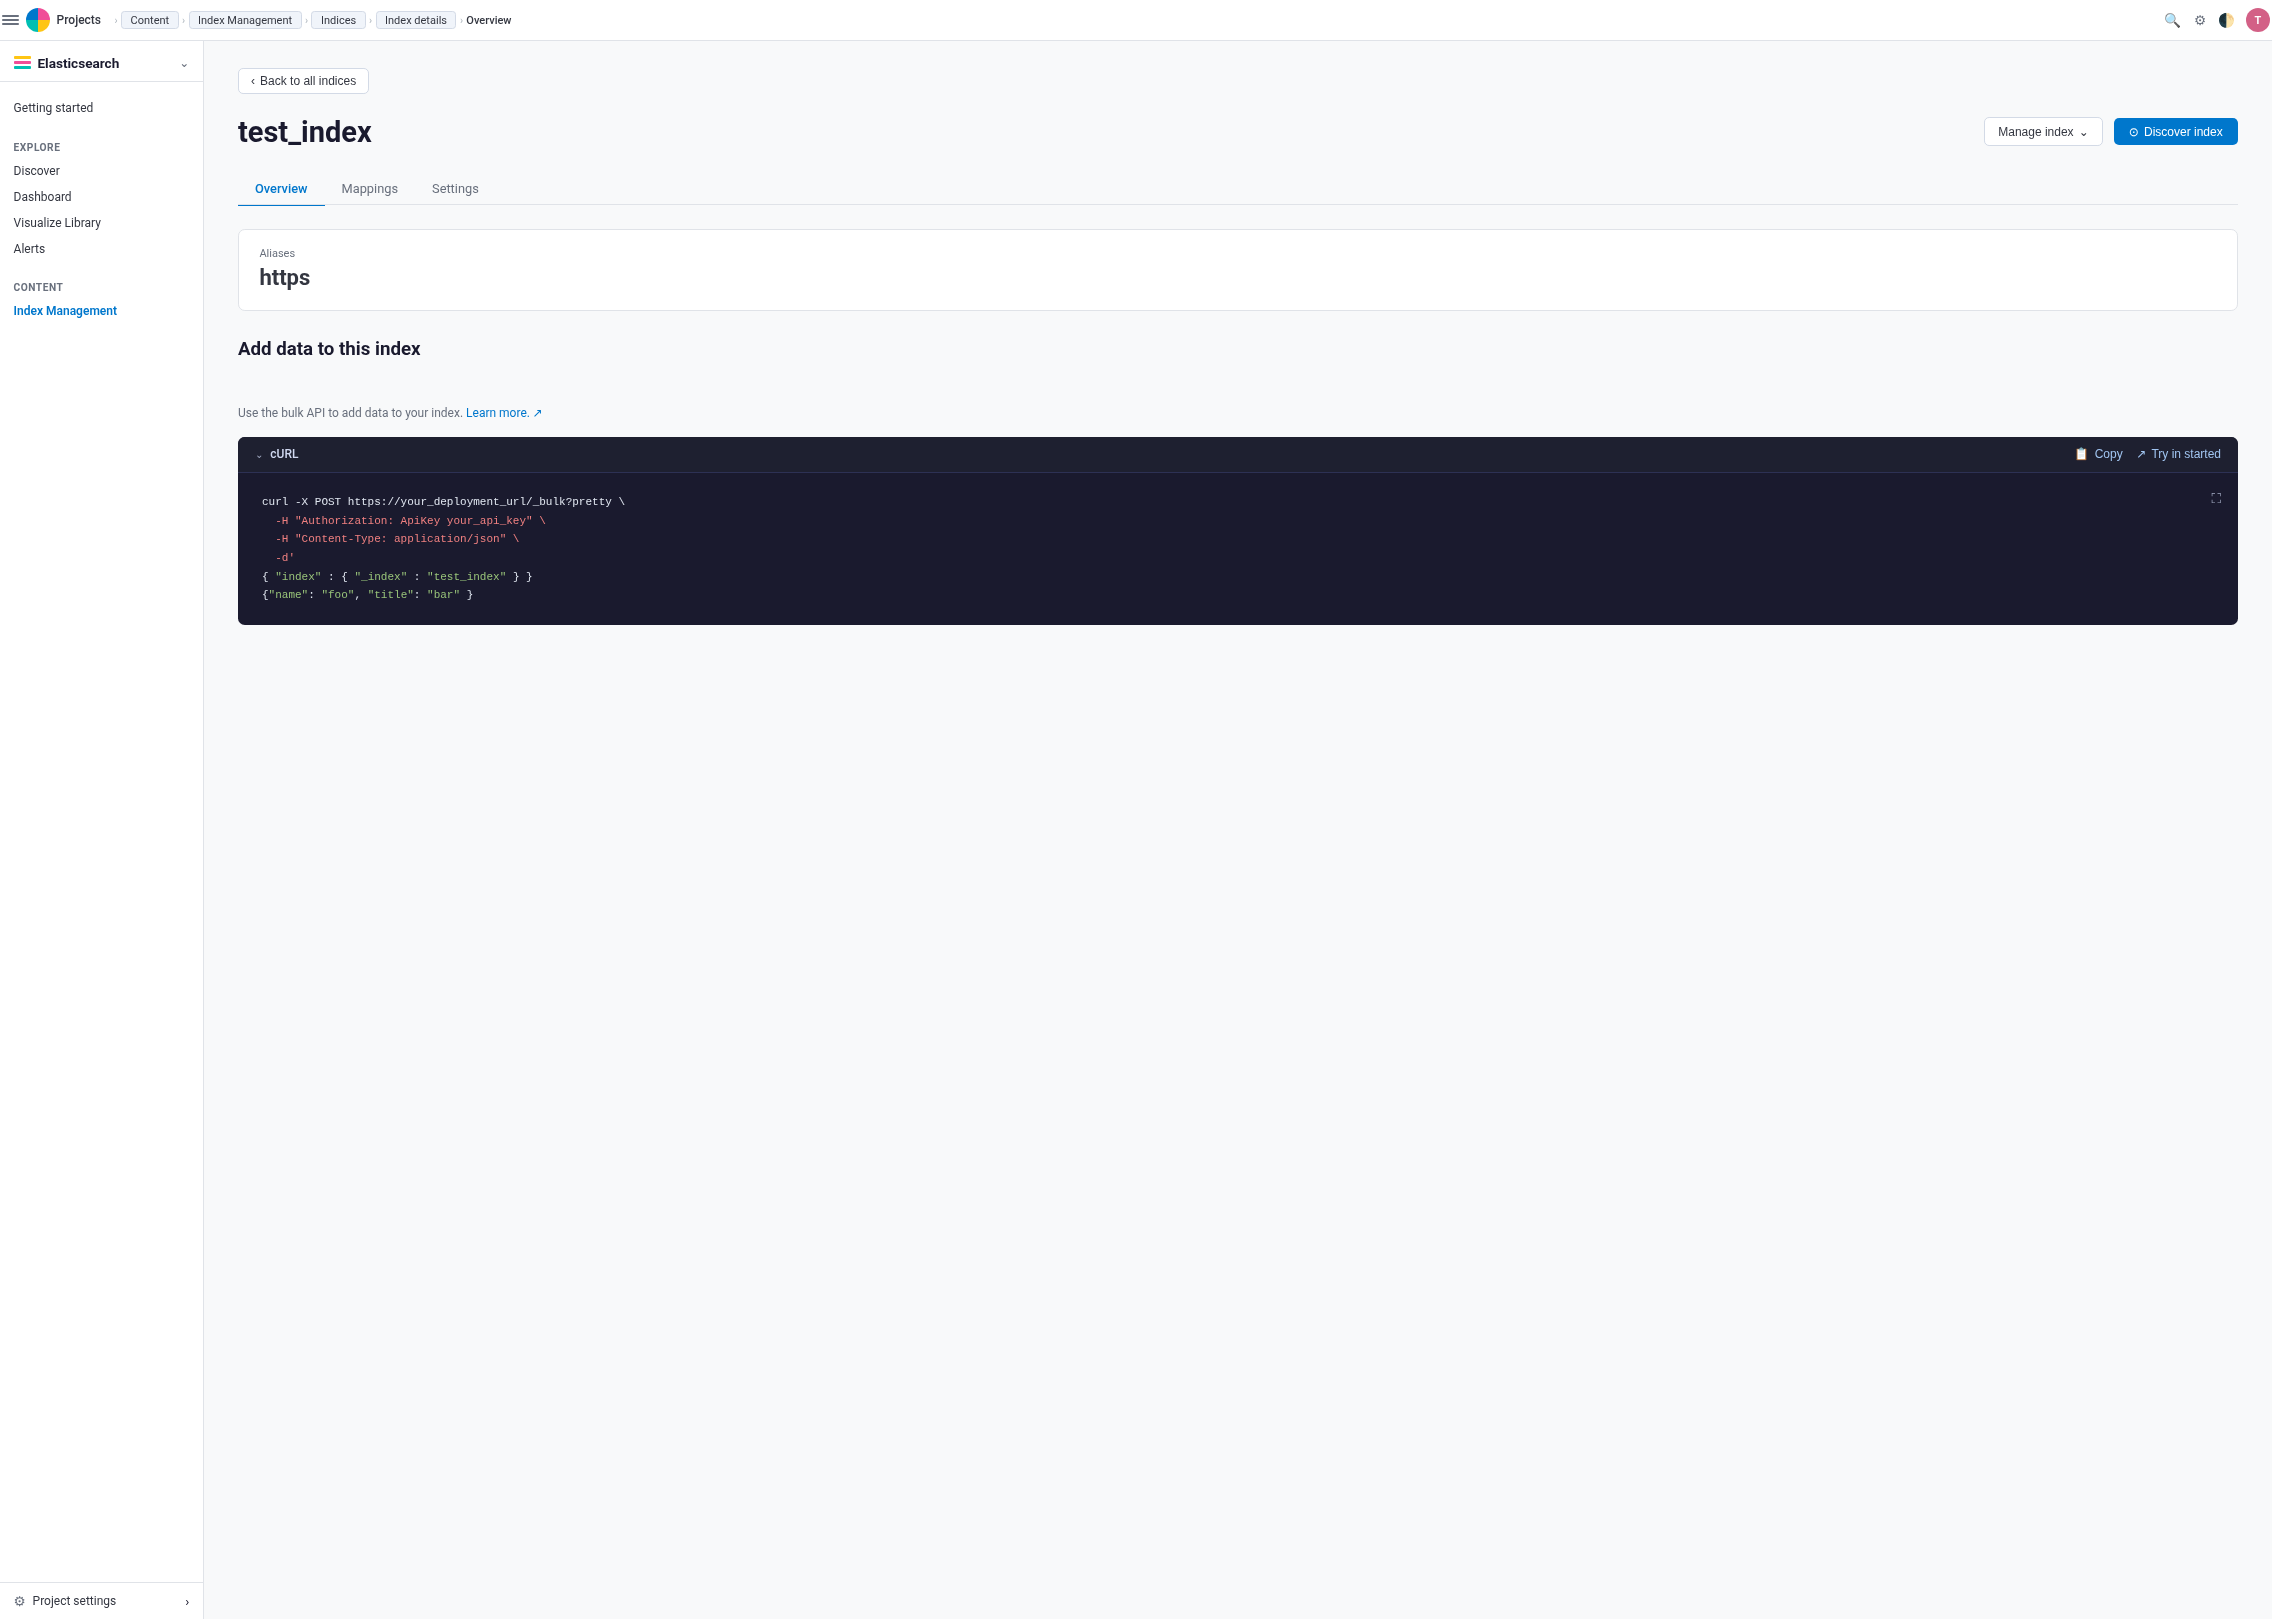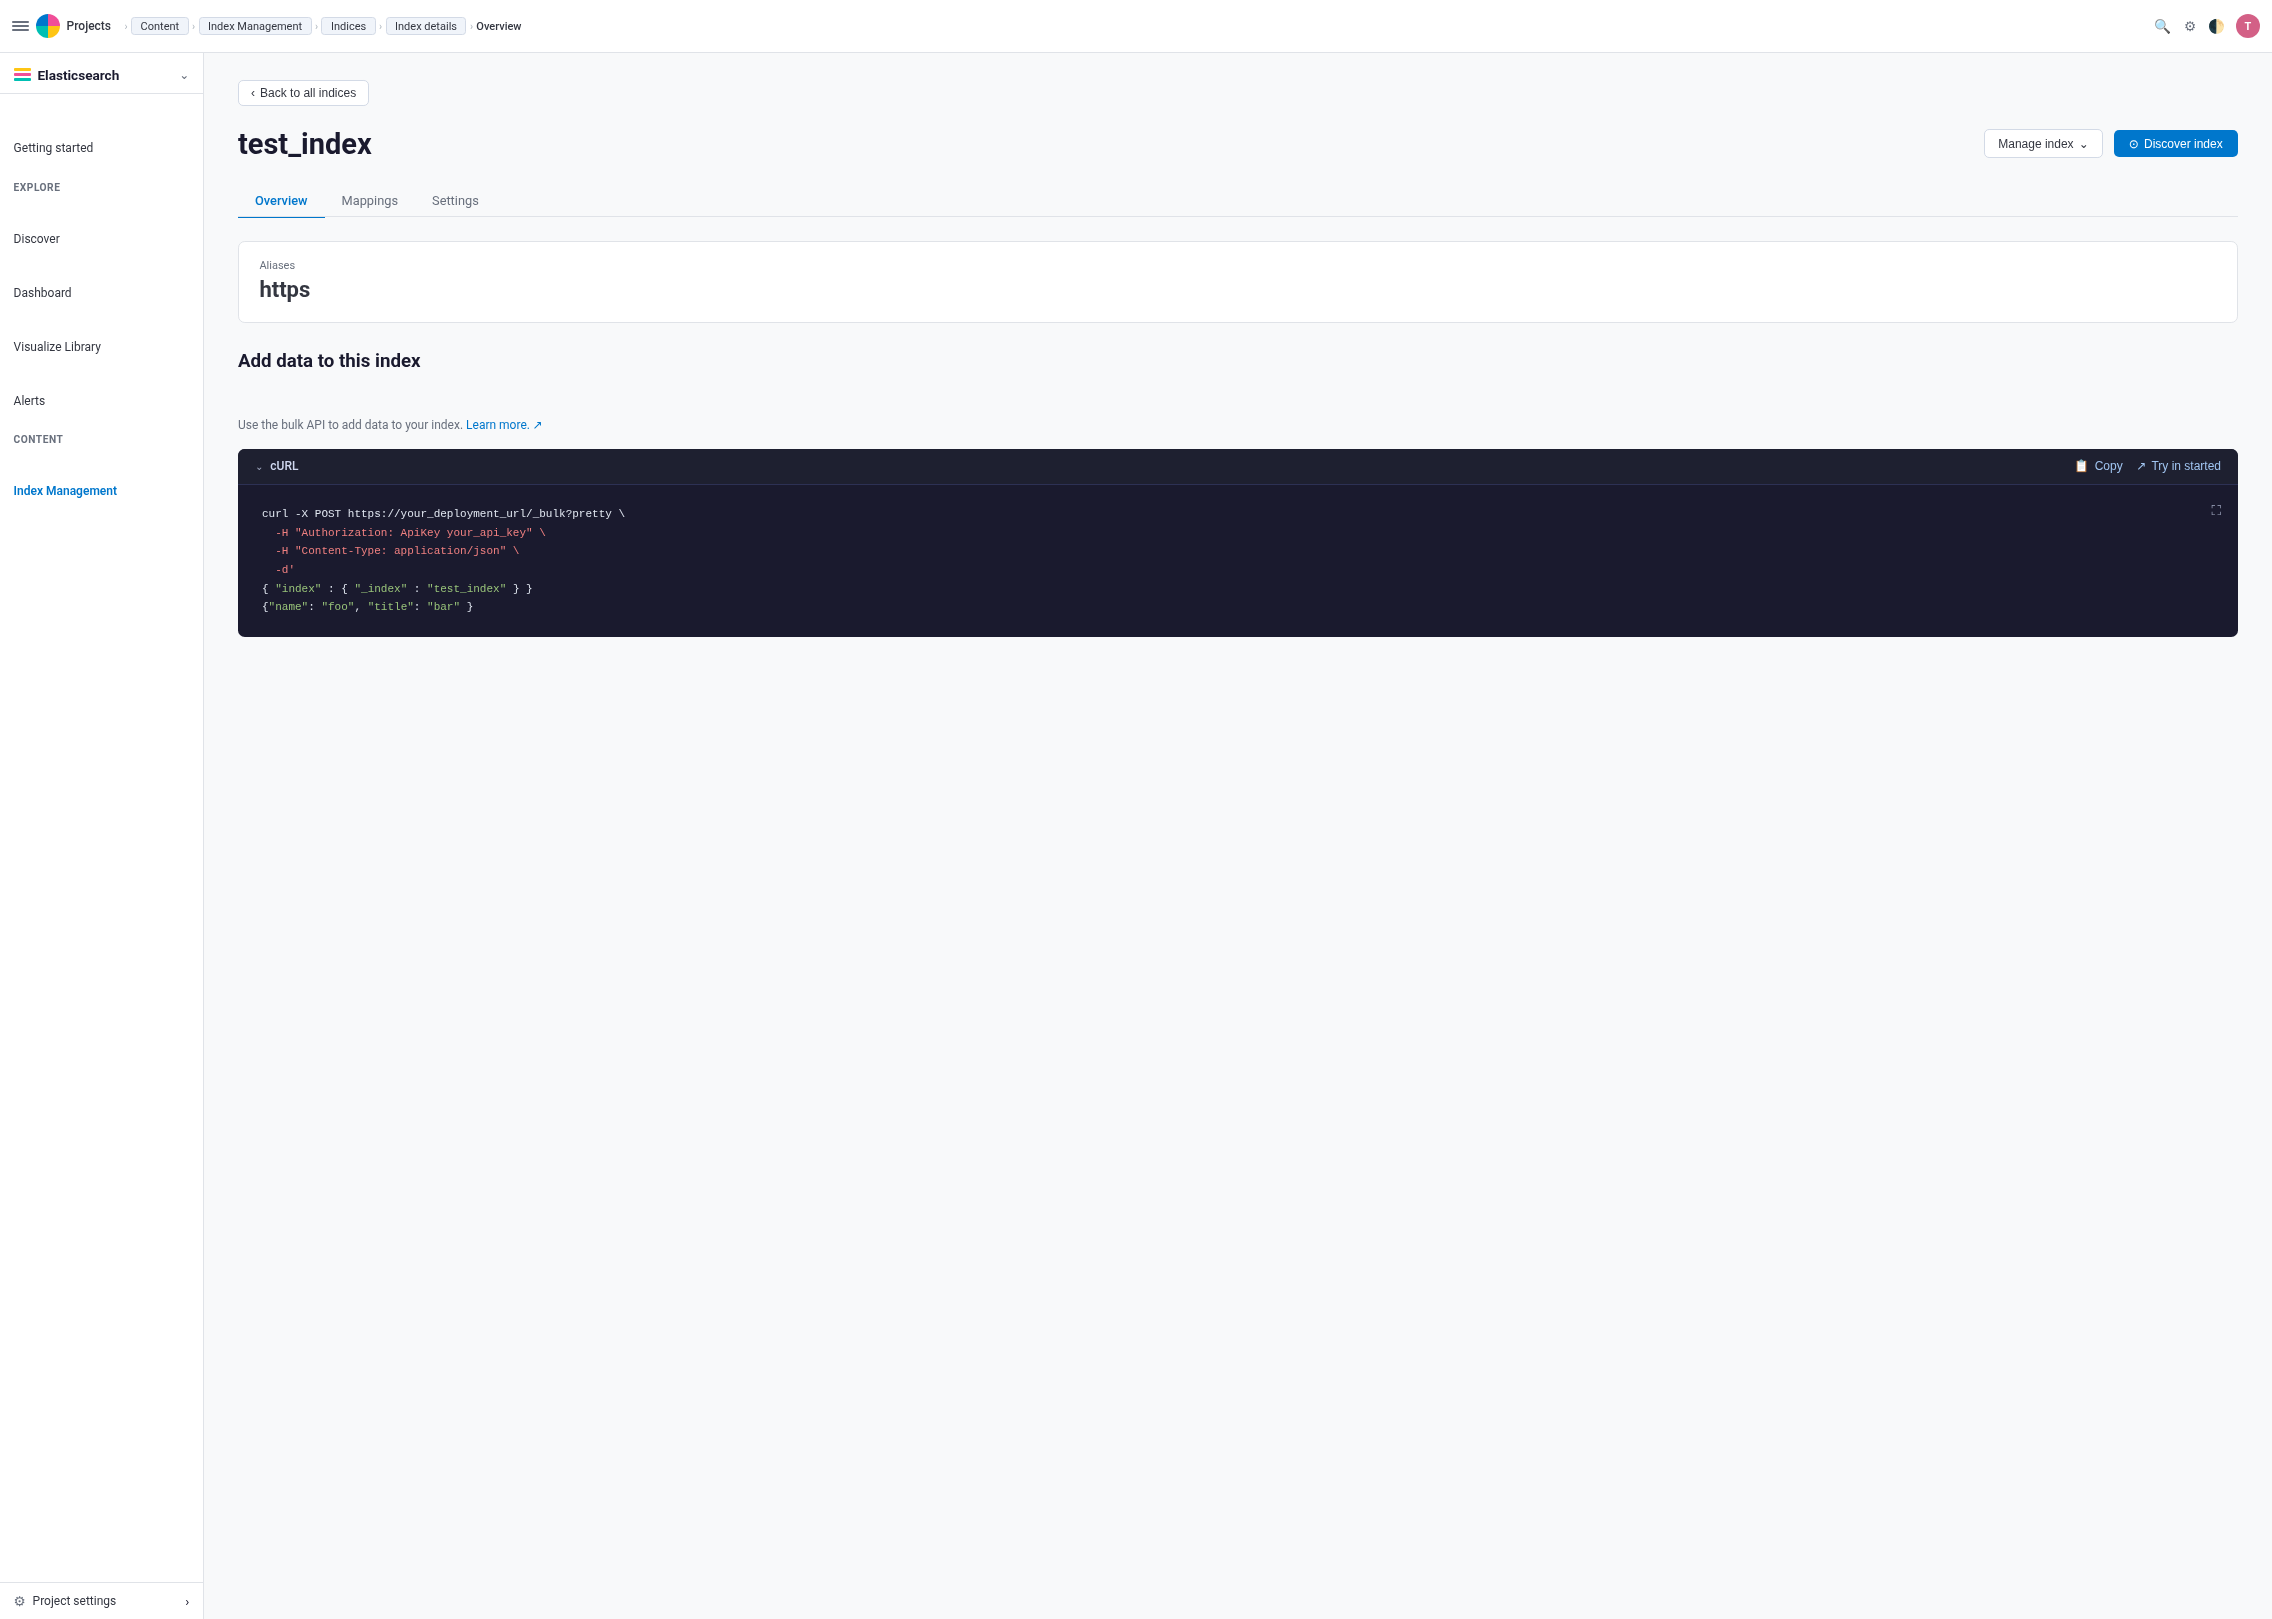--- a/index.html
+++ b/index.html
@@ -1,25 +1,25 @@
 <!DOCTYPE html>
 <html style="font-size:13.6px"><head>
   <meta charset="utf-8">
   <style>
     * { box-sizing: border-box; margin: 0; padding: 0; }
     body { font-family: -apple-system, BlinkMacSystemFont, 'Segoe UI', Roboto, sans-serif; background: #f8f9fa; color: #1a1a2e; height: 100vh; display: flex; flex-direction: column; }
 
     
     .top-nav {
-      height: 53px;
+      height: 41px;
       background: #fff;
       border-bottom: 0.9px solid #e0e3e8;
       display: flex;
       align-items: center;
-      padding: 0 12px;
+      padding: 0 2px;
       gap: 6.8px;
       flex-shrink: 0;
     }
     .top-nav-left { display: flex; align-items: center; gap: 6.8px; flex: 1; }
     .hamburger-icon { width: 17px; height: 17px; display: flex; flex-direction: column; justify-content: center; gap: 2.6px; cursor: pointer; }
     .hamburger-icon span { display: block; height: 1.7px; background: #69707d; border-radius: 0.9px; }
     .logo-circle {
       width: 24px; height: 24px; border-radius: 50%;
       background: conic-gradient(#f04e98 0deg 90deg, #fec514 90deg 180deg, #00bfb3 180deg 270deg, #0077cc 270deg 360deg);
       flex-shrink: 0;
@@ -67,21 +67,20 @@
     .chevron-icon { color: #69707d; cursor: pointer; font-size: 12px; }
 
     .sidebar-section { padding: 13.6px 0 6.8px; }
     .sidebar-section-title { font-size: 10.2px; font-weight: 700; color: #69707d; text-transform: uppercase; letter-spacing: 0.05em; padding: 0 13.6px 5.1px; }
     .sidebar-item {
       display: flex; align-items: flex-start; gap: 6.8px;
       padding: 6px 13.6px;
       font-size: 12px; color: #343741;
       cursor: pointer;
       border-radius: 0;
-      margin-top: 28px;
     }
     .sidebar-item.active { color: #0077cc; font-weight: 600; }
 
     .sidebar-footer {
       margin-top: auto;
       border-top: 0.9px solid #e0e3e8;
       padding: 10.2px 13.6px;
       display: flex; align-items: center; justify-content: space-between;
       cursor: pointer;
     }

